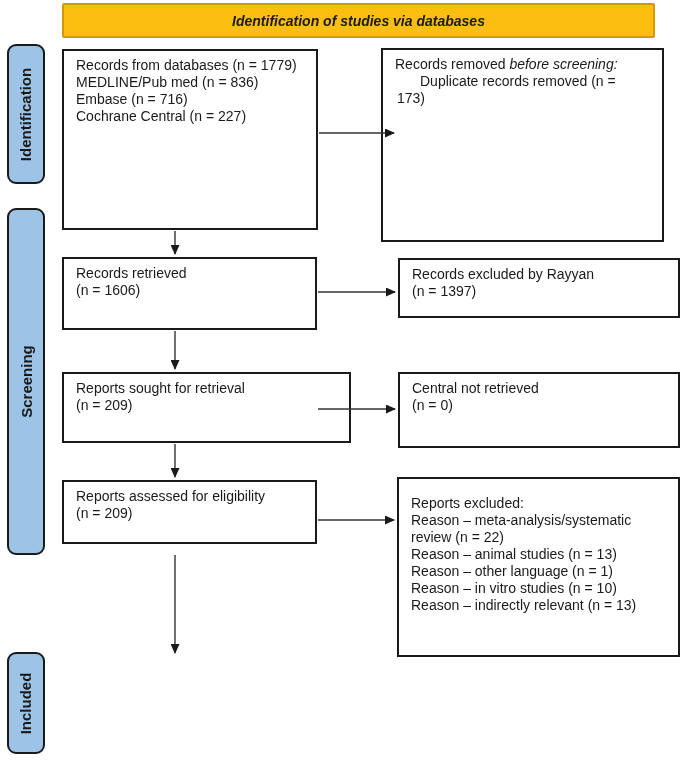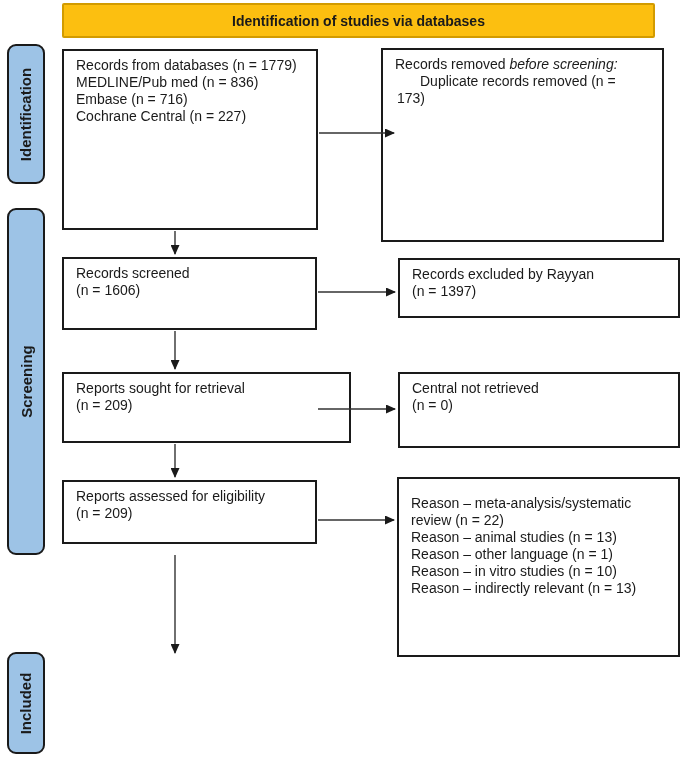--- a/index.html
+++ b/index.html
@@ -19,20 +19,21 @@
     overflow:hidden;
   }
   .banner{
     position:absolute;
     display:flex;align-items:center;justify-content:center;
     background:var(--banner-fill);
     border:2px solid var(--banner-border);
     border-radius:2px;
     font-size:14px;font-weight:bold;
     text-align:center;
+    font-style:italic;
   }
   .stage{
     position:absolute;
     display:flex;align-items:center;justify-content:center;
     background:var(--stage-fill);
     border:2px solid #1a1a1a;
     border-radius:9px;
   }
   .stage span{
     transform:rotate(-90deg);
@@ -70,21 +71,21 @@
   </div>
 
   <div class="box" style="left:62px;top:49px;width:256px;height:181px">
     <div>Records from databases (n = 1779)</div>
     <div>MEDLINE/Pub med (n = 836)</div>
     <div>Embase (n = 716)</div>
     <div>Cochrane Central (n = 227)</div>
   </div>
 
   <div class="box" style="left:62px;top:257px;width:255px;height:73px">
-    <div>Records screened</div>
+    <div>Records retrieved</div>
     <div>(n = 1606)</div>
   </div>
 
   <div class="box" style="left:62px;top:372px;width:289px;height:71px">
     <div>Reports sought for retrieval</div>
     <div>(n = 209)</div>
   </div>
 
   <div class="box" style="left:62px;top:480px;width:255px;height:64px">
     <div>Reports assessed for eligibility</div>
@@ -102,20 +103,21 @@
     <div>Records excluded by Rayyan</div>
     <div>(n = 1397)</div>
   </div>
 
   <div class="box" style="left:398px;top:372px;width:282px;height:76px">
     <div>Central not retrieved</div>
     <div>(n = 0)</div>
   </div>
 
   <div class="box top-align" style="left:397px;top:477px;width:283px;height:180px">
+    <div>Reports excluded:</div>
     <div>Reason – meta-analysis/systematic</div>
     <div>review (n = 22)</div>
     <div>Reason – animal studies (n = 13)</div>
     <div>Reason – other language (n = 1)</div>
     <div>Reason – in vitro studies (n = 10)</div>
     <div>Reason – indirectly relevant (n = 13)</div>
   </div>
 
   <svg class="arrow-layer" width="685" height="760" viewBox="0 0 685 760" xmlns="http://www.w3.org/2000/svg">
     <defs>

